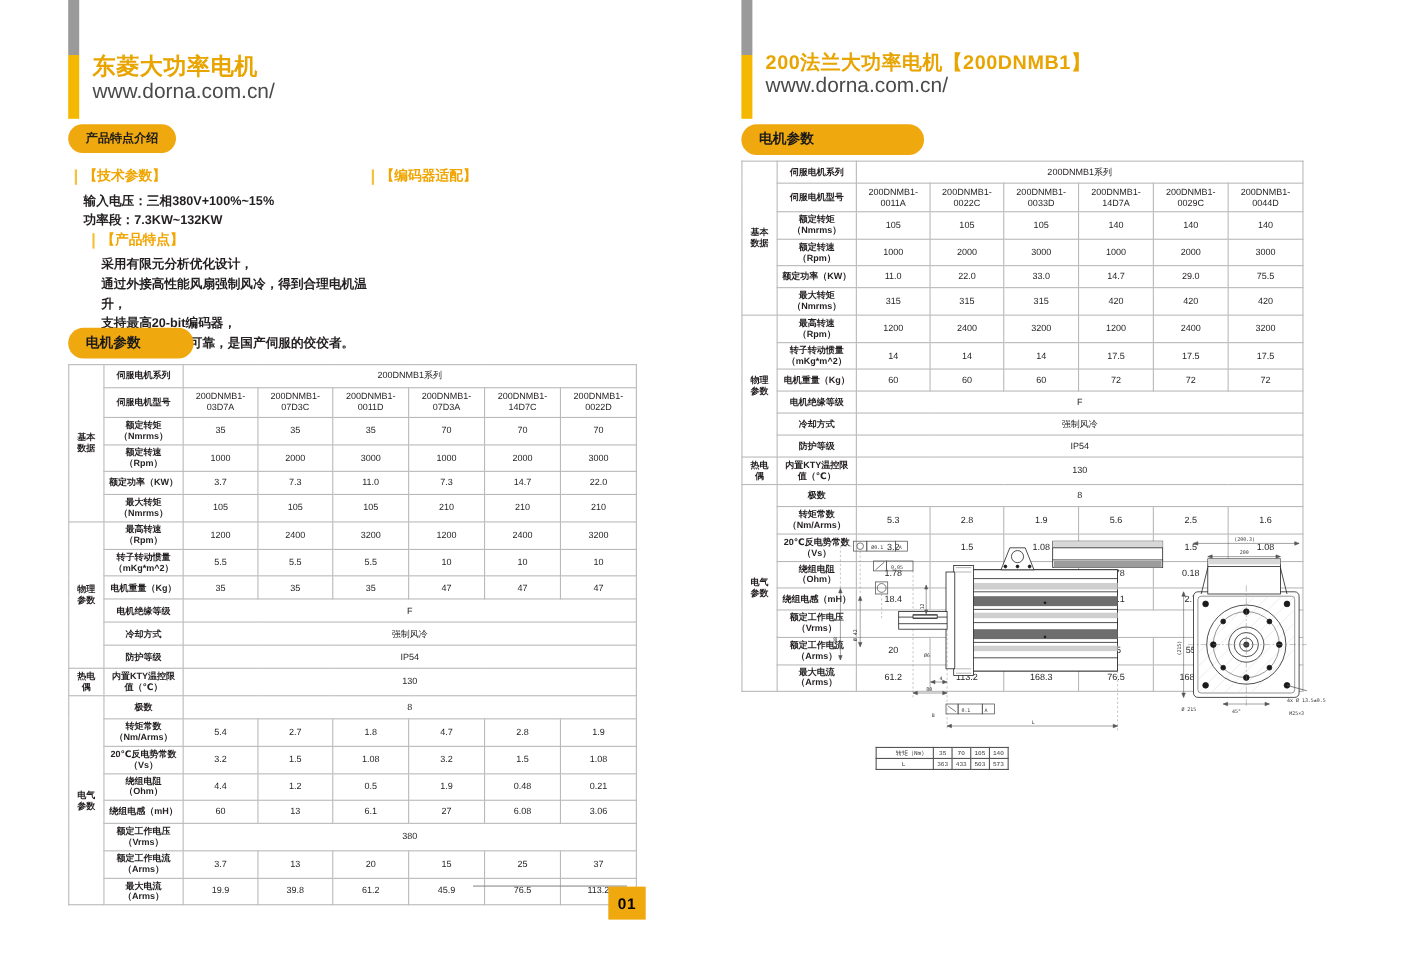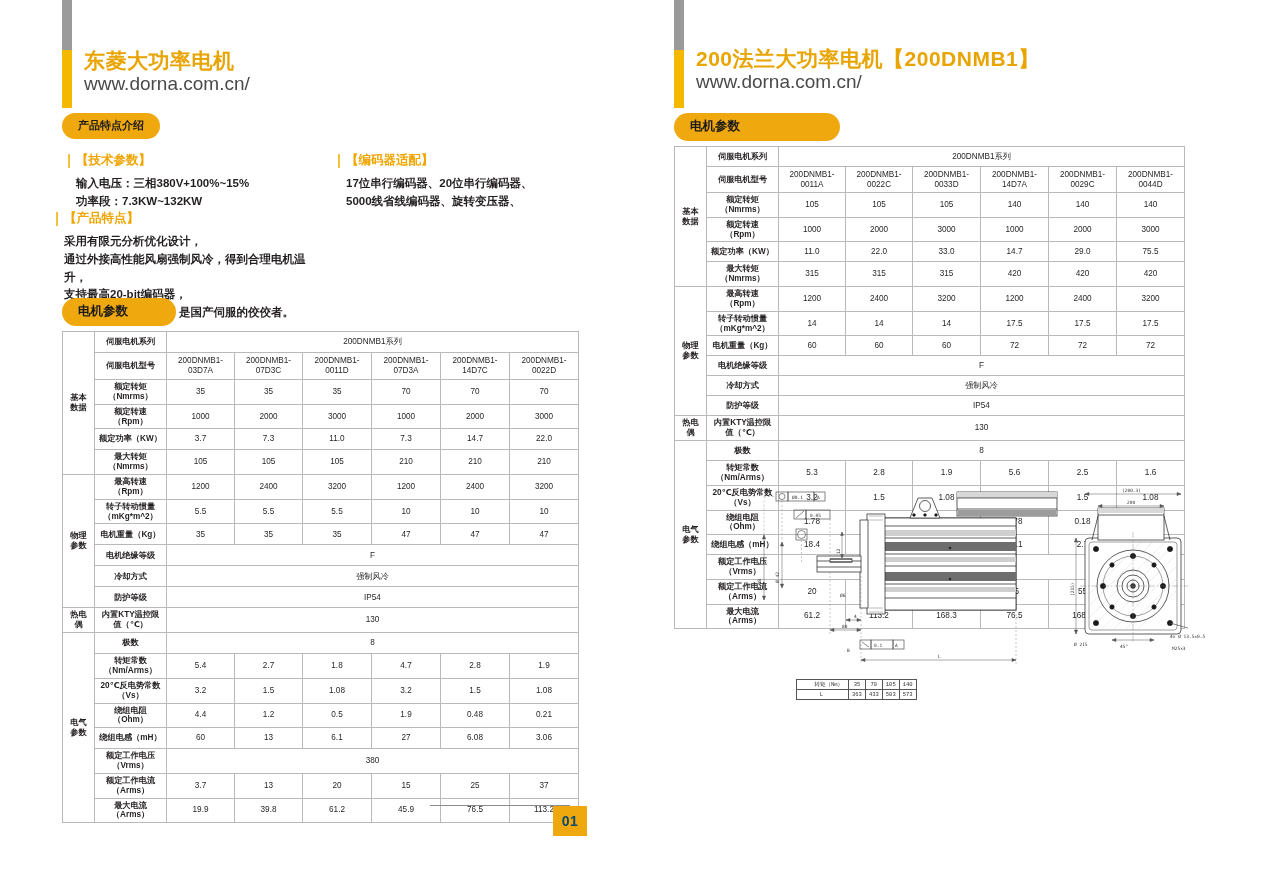--- a/index.html
+++ b/index.html
@@ -67,21 +67,21 @@
     padding:2px 1px;
   }
   table.spec td.grp { font-weight:bold; }
   table.spec td.lbl { font-weight:bold; }
   table.spec td.val { font-weight:normal; }
   .sub { display:block; }
 
   
   .pgbadge {
     position:absolute; width:34px; height:30px; background:#efa80e;
-    color:#0c4a6e; font-weight:bold; font-size:14px;
+    color:#000000; font-weight:bold; font-size:14px;
     display:flex; align-items:center; justify-content:center;
     letter-spacing:.5px;
   }
   .pgline {
     position:absolute; height:1px; background:#8c8c8c;
   }
 
   
   .drawing { position:absolute; }
   .dimtable {
@@ -120,25 +120,23 @@
       </div>
       <div class="feat-body">输入电压：三相380V+100%~15%
 功率段：7.3KW~132KW</div>
     </div>
 
     <div class="feat-col" style="left:346px; top:152px; width:260px;">
       <div style="position:relative;">
         <div class="vrule" style="height:14px;"></div>
         <div class="feat-head">【编码器适配】</div>
       </div>
-      <div class="feat-body">17位串行编码器、20位串行编码器、
-5000线省线编码器、旋转变压器、</div>
-    </div>
-
-    <div class="feat-col" style="left:64px; top:210px; width:260px;">
+    </div>
+
+    <div class="feat-col" style="left:92px; top:210px; width:260px;">
       <div style="position:relative;">
         <div class="vrule" style="height:14px;"></div>
         <div class="feat-head">【产品特点】</div>
       </div>
       <div class="feat-body">采用有限元分析优化设计，
 通过外接高性能风扇强制风冷，得到合理电机温升，
 支持最高20-bit编码器，
 性能优越，品质可靠，是国产伺服的佼佼者。</div>
     </div>
 
@@ -327,21 +325,21 @@
   </div>
 
   <div class="gutter"></div>
 
   <div class="page right">
 
     <div class="hdr">
       <div class="gbar" style="left:62px;"></div>
       <div class="ybar" style="left:62px;"></div>
       <div class="titles" style="left:84px; top:48px;">
-        <div class="title-cn" style="font-size:21px;">200法兰大功率电机【200DNMB1】</div>
+        <div class="title-cn" style="font-size:18px;">200法兰大功率电机【200DNMB1】</div>
         <div class="title-url" style="font-size:19px; margin-top:3px;">www.dorna.com.cn/</div>
       </div>
     </div>
 
     <div style="position:absolute; left:62px; top:113px;">
       <span class="pill" style="font-size:12.5px; padding-right:100px;">电机参数</span>
     </div>
 
     <div style="position:absolute; left:62px; top:146px;">
       <table class="spec" id="tbl-right" style="width:510px; font-size:8.2px;">

